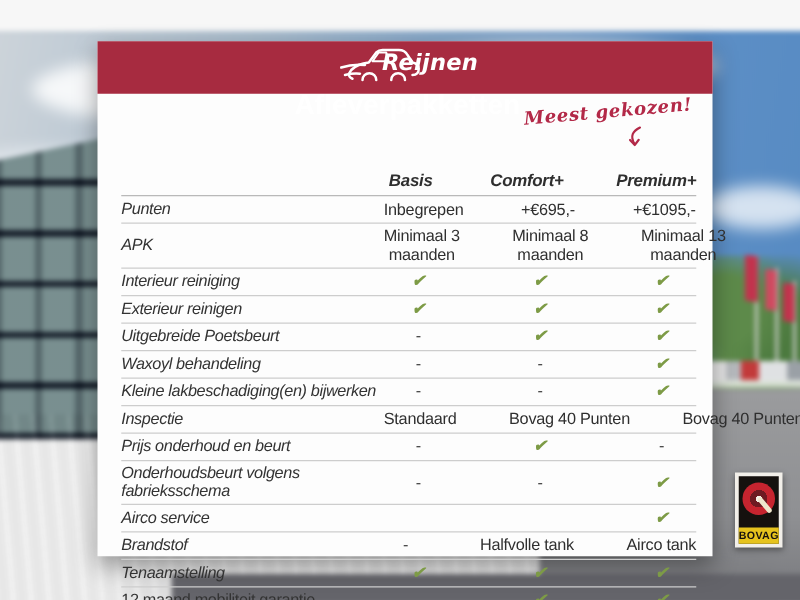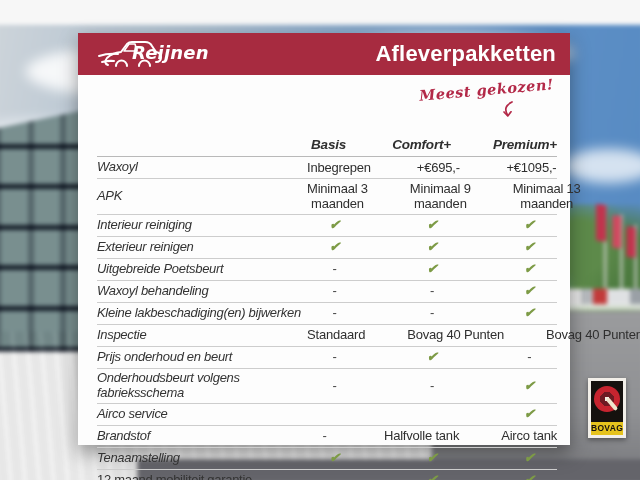--- a/index.html
+++ b/index.html
@@ -44,21 +44,21 @@
         background:linear-gradient(90deg,#e8e8e8 0 22px,#b6b9bd 22px 34px,#c23a3a 34px 48px,#dfe1e3 48px 70px,#9aa0a6 70px 85px);
         border-radius:4px;}
   .fence{position:absolute;left:555px;top:303px;width:85px;height:6px;background:rgba(240,240,240,0.8);}
   .bottom-dark{position:absolute;left:140px;top:456px;width:500px;height:24px;background:#64646a;
                box-shadow:-40px 0 30px -10px rgba(100,100,106,0.8);}
 
   
   .card{position:absolute;left:78px;top:33px;width:492px;height:412px;background:#fdfdfd;
         box-shadow:0 8px 18px rgba(0,0,0,0.38);}
   .card-header{position:absolute;left:0;top:0;width:100%;height:42px;background:#a72b40;
-               display:flex;align-items:center;justify-content:space-between;box-sizing:border-box;padding:0 14px 0 18px;}
+               display:flex;align-items:center;justify-content:space-between;box-sizing:border-box;padding:0 14px 0 18px;flex-direction:column;}
   .logo{display:flex;align-items:center;color:#fff;}
   .logo svg{display:block;}
   .logo-text{font-size:18px;font-weight:bold;font-style:italic;letter-spacing:0.2px;margin-left:-30px;margin-top:-4px;
              font-family:"DejaVu Sans",sans-serif;}
   .card-title{margin:0;color:#fff;font-size:22px;font-weight:bold;letter-spacing:0.2px;
               font-family:"Liberation Sans",sans-serif;}
 
   
   .annotation{position:absolute;right:16px;top:48px;color:#b32948;text-align:right;}
   .annotation-text{font-family:"DejaVu Serif",cursive;font-style:italic;font-weight:bold;font-size:14.5px;
@@ -146,31 +146,31 @@
     <div class="tablewrap">
 
       <div class="trow thead">
         <div class="label-col"></div>
         <div class="vcol col-h">Basis</div>
         <div class="vcol col-h">Comfort+</div>
         <div class="vcol col-h">Premium+</div>
       </div>
 
       <div class="trow">
-        <div class="label-col row-label">Waxoyl</div>
+        <div class="label-col row-label">Punten</div>
         <div class="vcol cell">Inbegrepen</div>
         <div class="vcol cell">+€695,-</div>
         <div class="vcol cell">+€1095,-</div>
       </div>
 
       <div class="trow">
         <div class="label-col row-label">APK</div>
         <div class="vcol cell">Minimaal 3
 maanden</div>
-        <div class="vcol cell">Minimaal 9
+        <div class="vcol cell">Minimaal 8
 maanden</div>
         <div class="vcol cell">Minimaal 13
 maanden</div>
       </div>
 
       <div class="trow">
         <div class="label-col row-label">Interieur reiniging</div>
         <div class="vcol cell check">✔</div>
         <div class="vcol cell check">✔</div>
         <div class="vcol cell check">✔</div>

